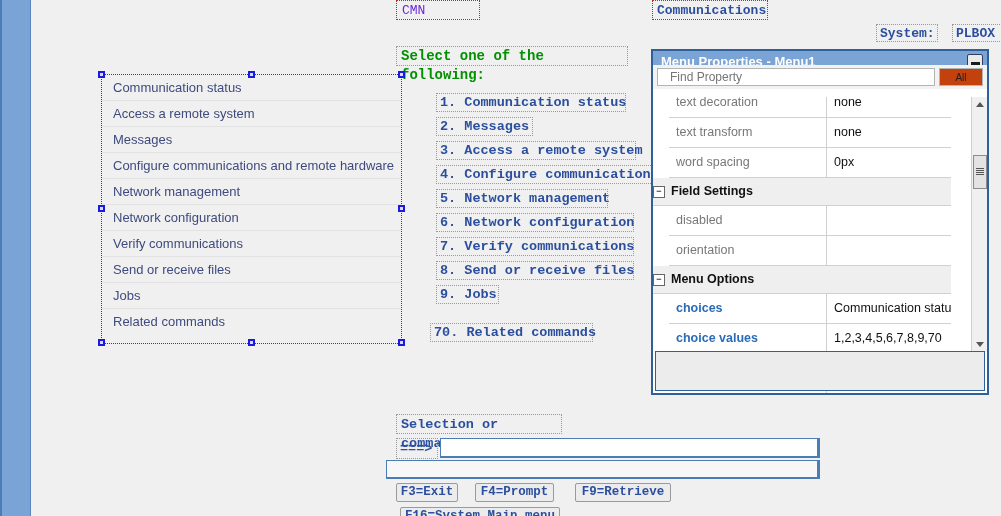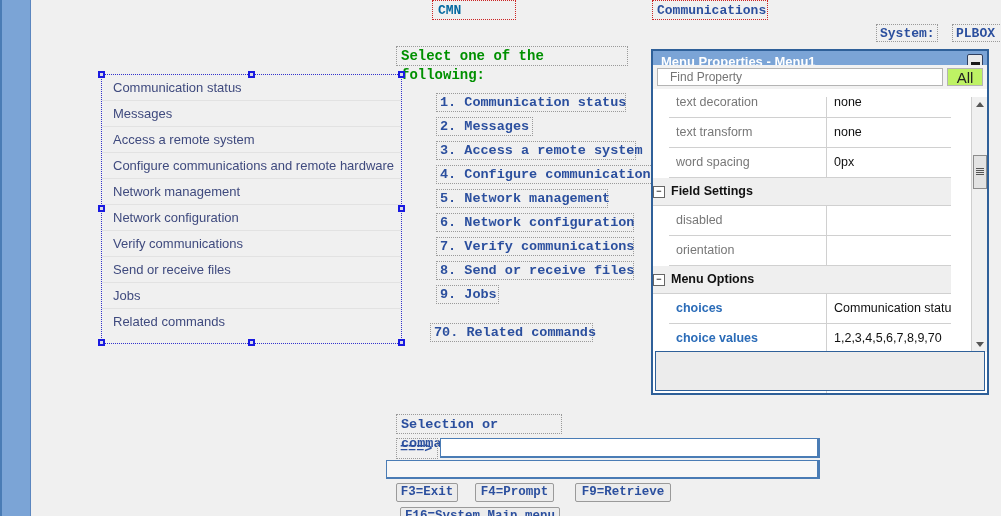--- a/index.html
+++ b/index.html
@@ -12,21 +12,21 @@
   #left-rail{position:absolute;left:2px;top:0;width:28px;height:516px;background:#7ba4d6;}
   #left-rail-edge{position:absolute;left:0px;top:0;width:2px;height:516px;background:#4a7cb5;}
   #left-rail-edge2{position:absolute;left:30px;top:0;width:1px;height:516px;background:#5b86bf;}
 
   
   .dotted{border:1px dotted #9a9a9a;box-sizing:border-box;}
   .dotted-red{border:1px dotted #cc2222;box-sizing:border-box;}
   .mono{font-family:"Liberation Mono", monospace;}
 
   #cmn-label{position:absolute;left:396px;top:0px;width:84px;height:20px;
-    color:#0369a1;font-weight:bold;font-size:13px;line-height:19px;padding-left:5px;margin-left:36px;}
+    color:#6d28d9;font-weight:normal;font-size:13px;line-height:19px;padding-left:5px;}
   #screen-title{position:absolute;left:652px;top:0px;width:116px;height:20px;
     color:#2b4f9e;font-weight:bold;font-size:13px;line-height:19px;padding-left:4px;}
   #system-label{position:absolute;left:876px;top:24px;width:62px;height:18px;
     color:#2b4f9e;font-weight:bold;font-size:13px;line-height:17px;padding-left:3px;}
   #system-value{position:absolute;left:952px;top:24px;width:56px;height:18px;
     color:#2b4f9e;font-weight:bold;font-size:13px;line-height:17px;padding-left:3px;}
   #select-prompt{position:absolute;left:396px;top:46px;width:232px;height:20px;
     color:#009000;font-weight:bold;font-size:14px;line-height:19px;padding-left:4px;}
 
   
@@ -59,21 +59,21 @@
     background:#fff;border:2px solid #2f6099;box-sizing:border-box;}
   #props-titlebar{height:14px;background:#7ba4d6;color:#fff;font-weight:bold;font-size:13px;
     line-height:22px;padding-left:8px;position:relative;box-sizing:border-box;}
   #minimize-btn{position:absolute;right:4px;top:3px;width:16px;height:15px;
     background:#eaeaea;border:1px solid #2f3f5f;border-radius:2px;box-sizing:border-box;}
   #minimize-btn i{display:block;width:9px;height:3px;background:#1a1a1a;margin:7px auto 0;}
   #props-search{height:24px;background:#f2f2f2;position:relative;box-sizing:border-box;
     padding:3px 4px;display:flex;gap:4px;}
   #find-input{flex:1;background:#fff;border:1px solid #b4b4b4;color:#888;font-size:12px;
     line-height:17px;padding-left:12px;box-sizing:border-box;}
-  #all-btn{width:36px;background:#bef264;border:1px solid #b4b4b4;color:#222;font-size:15px;
+  #all-btn{width:44px;background:#c2410c;border:1px solid #b4b4b4;color:#222;font-size:10px;
     text-align:center;line-height:17px;box-sizing:border-box;}
   #grid-viewport{position:absolute;left:0;top:46px;right:0;bottom:0;overflow:hidden;background:#fff;}
   #grid-scroll{position:absolute;left:0;top:-9px;width:298px;}
   .prow{display:flex;height:30px;border-bottom:1px solid #d0d0d0;box-sizing:border-box;margin-left:16px;}
   .pname{width:158px;border-right:1px solid #d0d0d0;box-sizing:border-box;
     padding-left:7px;line-height:29px;font-size:12.5px;color:#777;white-space:nowrap;overflow:hidden;}
   .pname.accent{color:#2b6cb8;font-weight:bold;}
   .pval{flex:1;padding-left:7px;line-height:29px;font-size:12.5px;color:#111;white-space:nowrap;overflow:hidden;}
   .pgroup{height:28px;border-bottom:1px solid #d0d0d0;background:#efefef;box-sizing:border-box;
     line-height:27px;font-size:12.5px;font-weight:bold;color:#111;padding-left:0;white-space:nowrap;}
@@ -98,22 +98,22 @@
 <div id="left-rail-edge2"></div>
 
 <div id="cmn-label" class="dotted-red mono">CMN</div>
 <div id="screen-title" class="dotted-red mono">Communications</div>
 <div id="system-label" class="dotted mono">System:</div>
 <div id="system-value" class="dotted mono">PLBOX</div>
 <div id="select-prompt" class="dotted mono">Select one of the following:</div>
 
 <div id="menu-widget">
   <div class="menu-row">Communication status</div>
+  <div class="menu-row">Access a remote system</div>
   <div class="menu-row">Messages</div>
-  <div class="menu-row">Access a remote system</div>
   <div class="menu-row">Configure communications and remote hardware</div>
   <div class="menu-row">Network management</div>
   <div class="menu-row">Network configuration</div>
   <div class="menu-row">Verify communications</div>
   <div class="menu-row">Send or receive files</div>
   <div class="menu-row">Jobs</div>
   <div class="menu-row">Related commands</div>
 </div>
 <div class="handle" style="left:98px;top:71px;"></div>
 <div class="handle" style="left:248px;top:71px;"></div>

